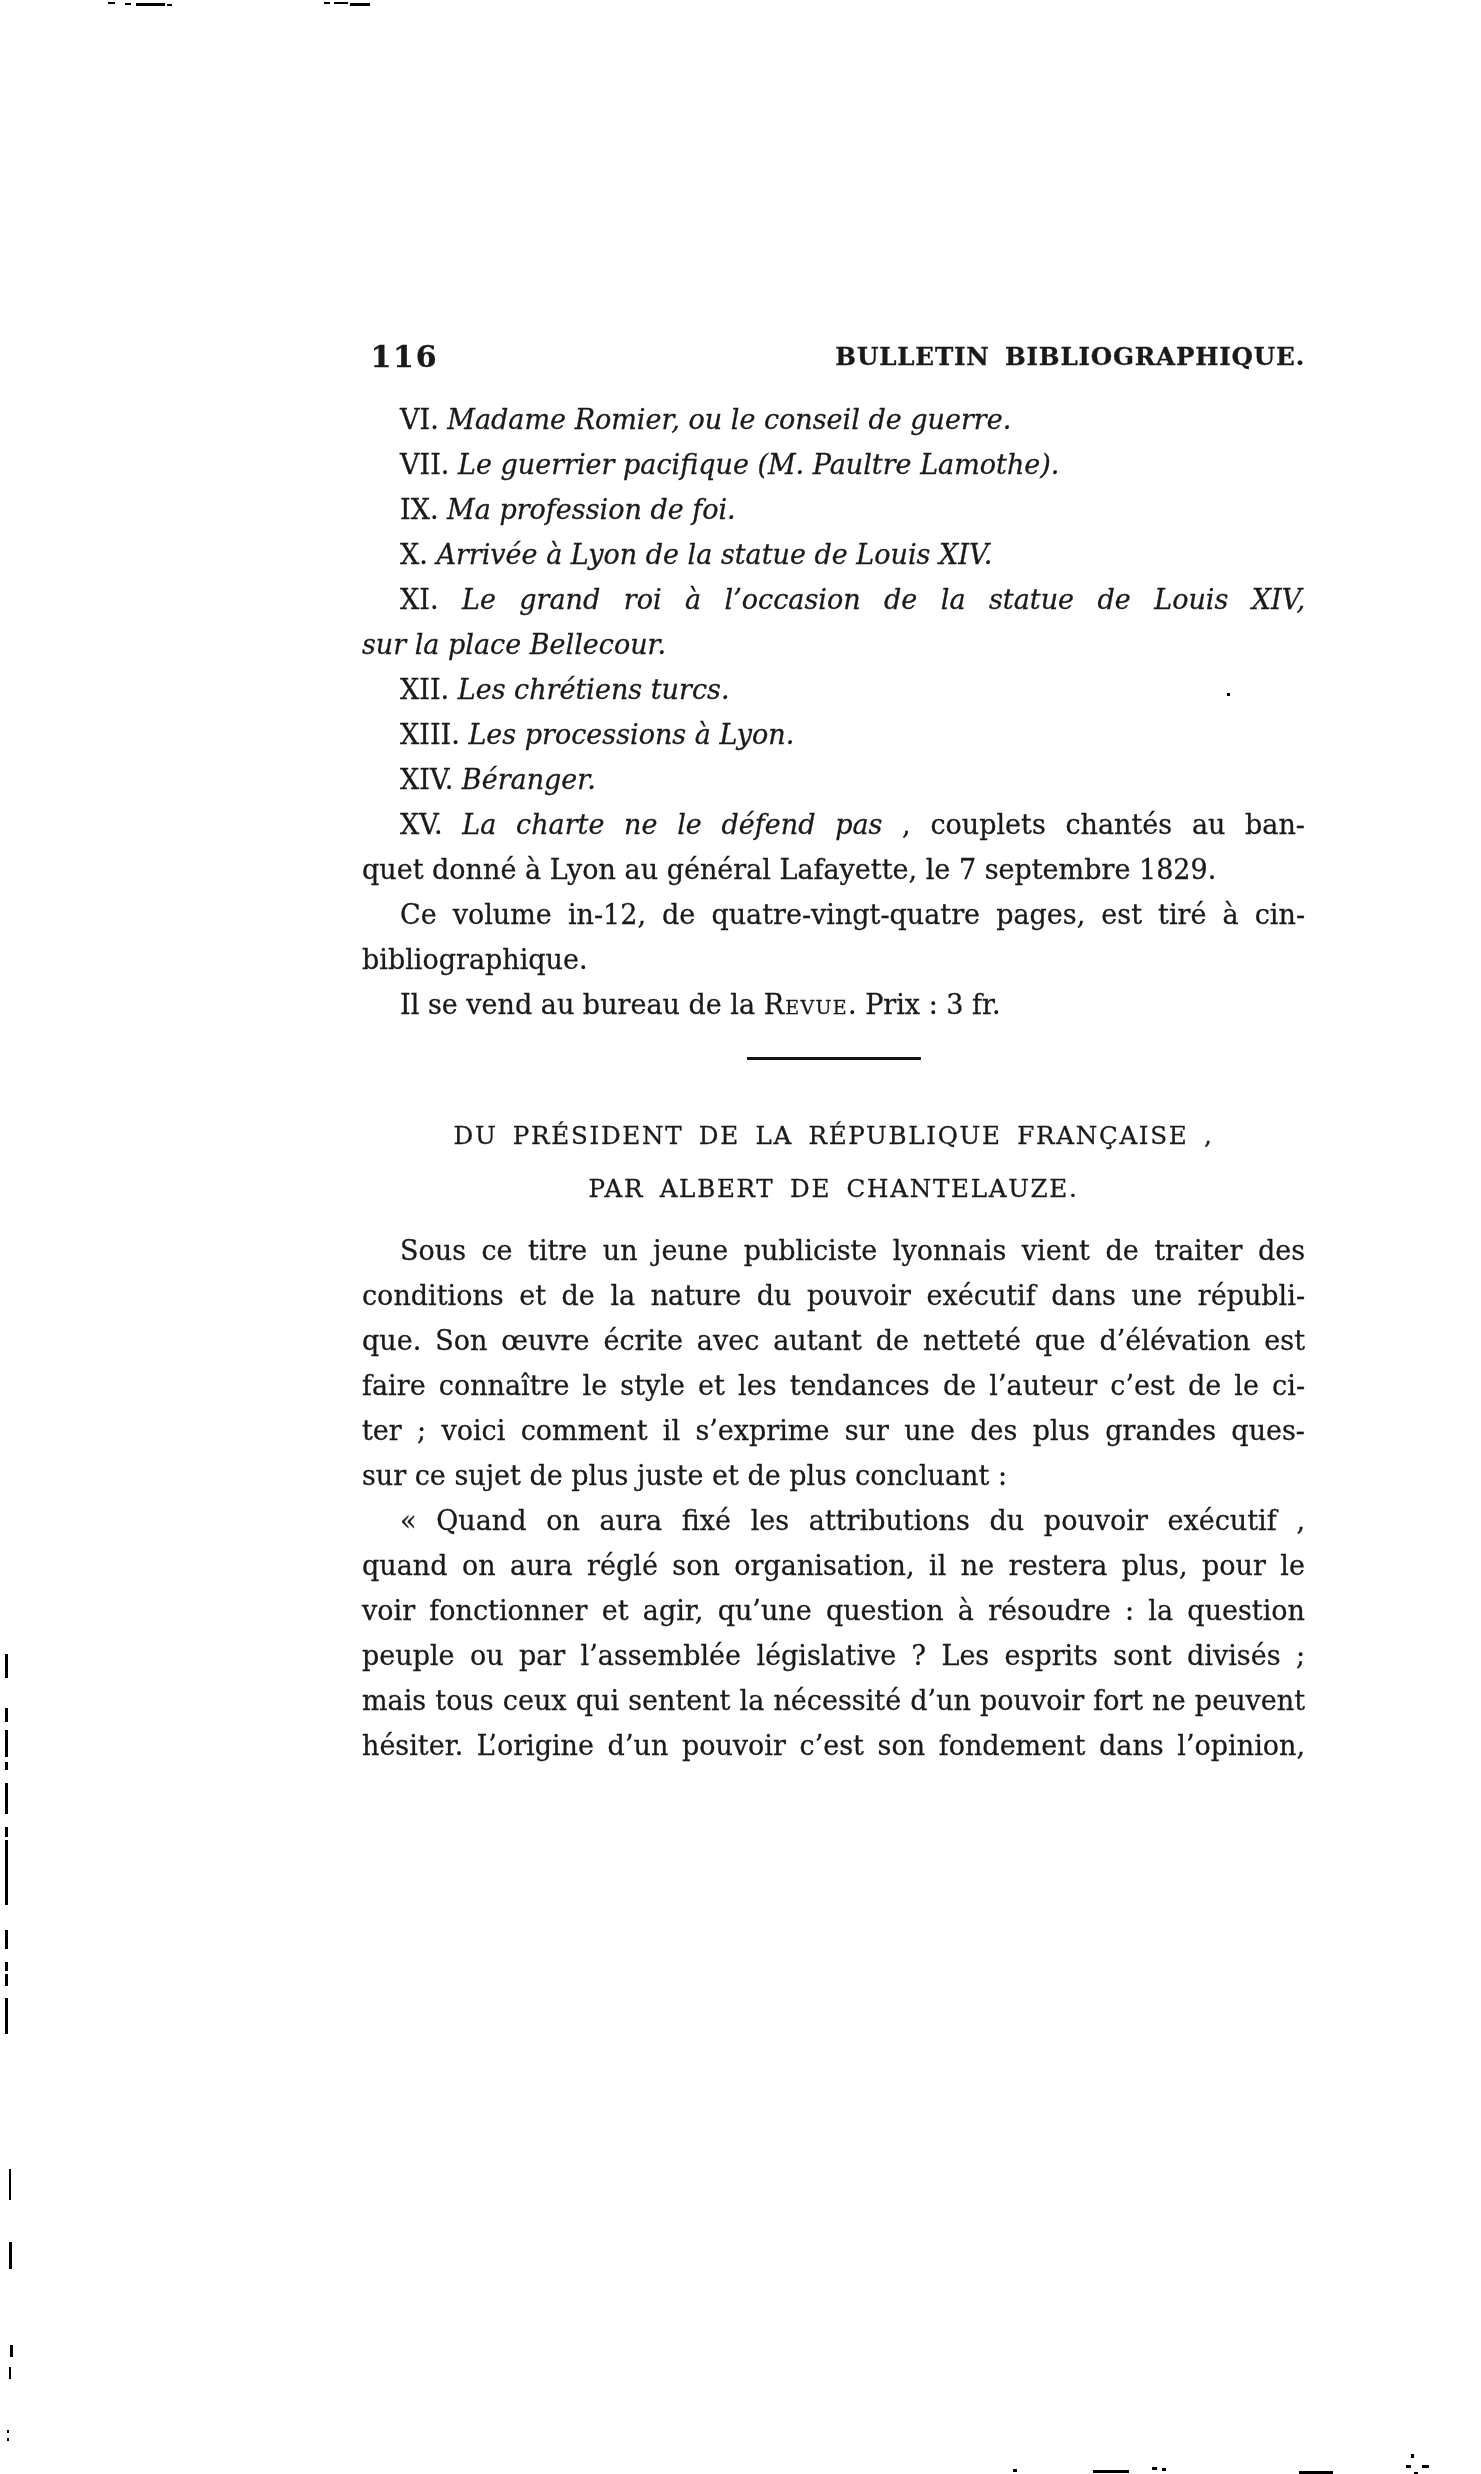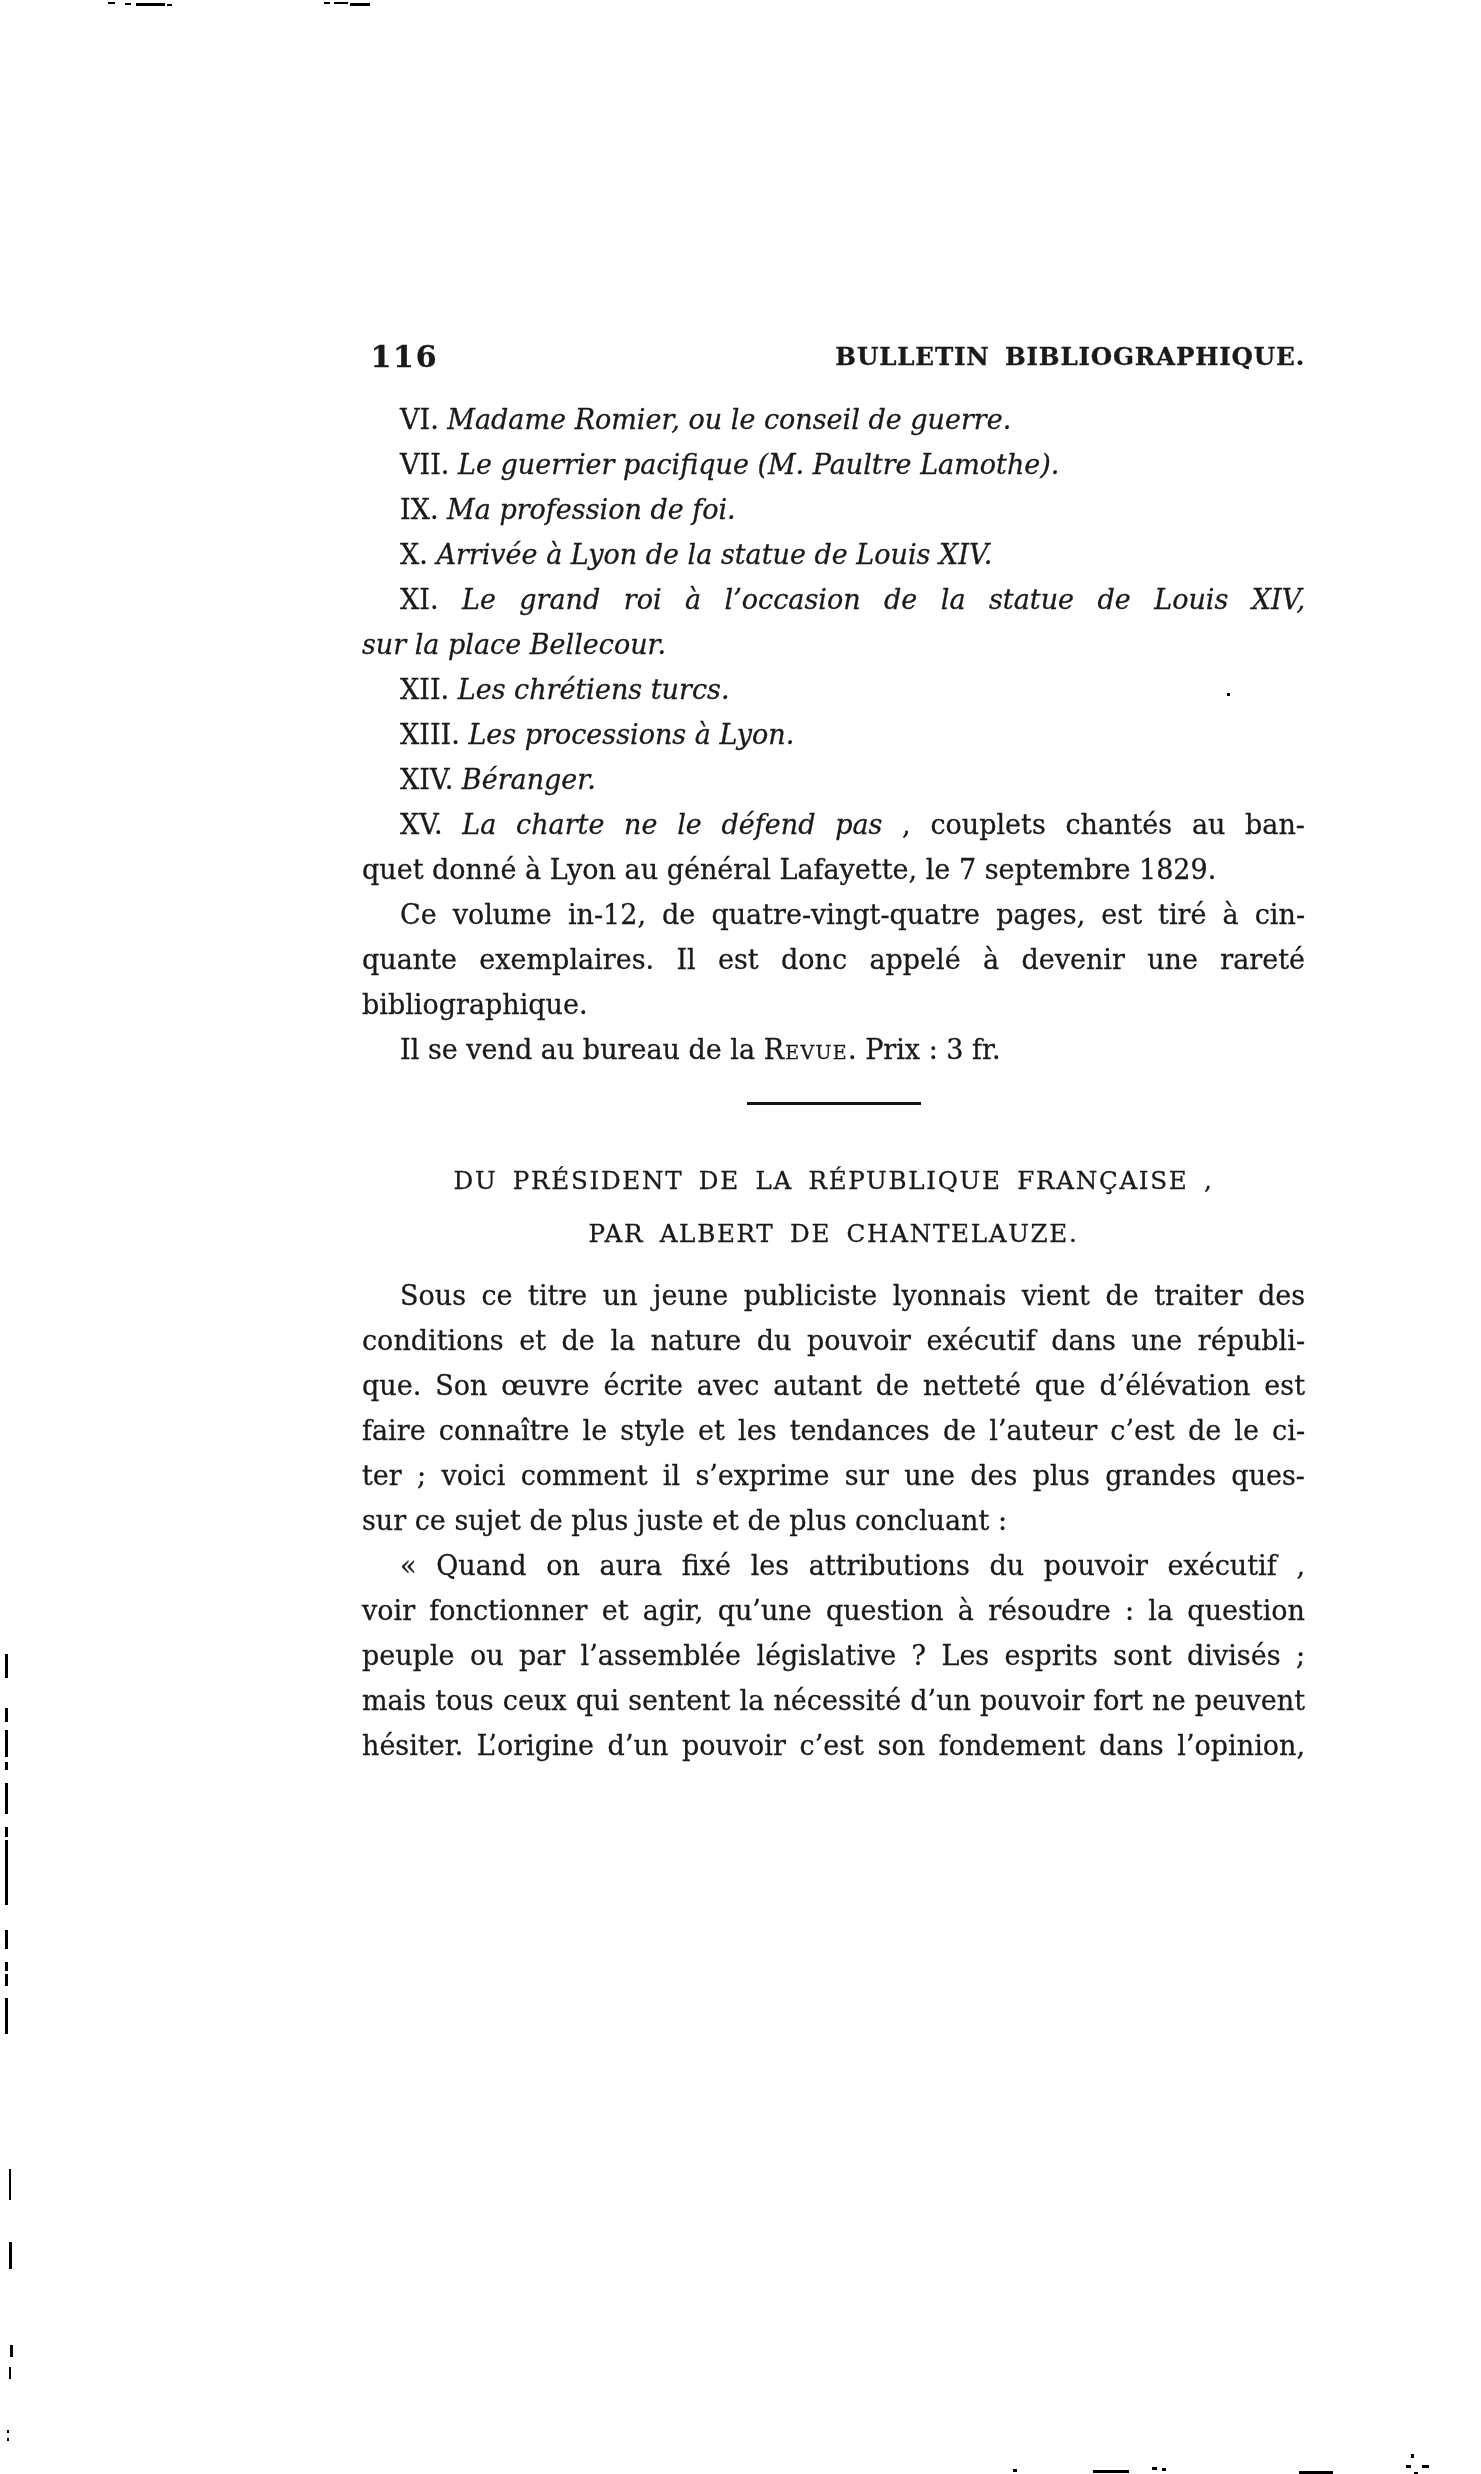--- a/index.html
+++ b/index.html
@@ -127,41 +127,41 @@
       </div>
       <div class="block b-list-item">
         <div class="line ind"><span class="s-rm">XIV. </span><span class="s-it">Béranger.</span></div>
       </div>
       <div class="block b-list-item">
         <div class="line just ind"><span class="s-rm">XV. </span><span class="s-it">La charte ne le défend pas</span><span class="s-rm"> , couplets chantés au ban-</span></div>
         <div class="line"><span class="s-rm">quet donné à Lyon au général Lafayette, le 7 septembre 1829.</span></div>
       </div>
       <div class="block b-paragraph">
         <div class="line just ind"><span class="s-rm">Ce volume in-12, de quatre-vingt-quatre pages, est tiré à cin-</span></div>
-        <div class="line just"><span class="s-rm">quante exemplaires. Il est donc appelé à devenir une rareté</span></div>
         <div class="line"><span class="s-rm">bibliographique.</span></div>
       </div>
       <div class="block b-paragraph">
         <div class="line ind"><span class="s-rm">Il se vend au bureau de la </span><span class="s-sc">Revue</span><span class="s-rm">. Prix : 3 fr.</span></div>
       </div>
       <div class="block b-rule"></div>
       <div class="block b-heading">
         <div class="line"><span class="s-rm">DU PRÉSIDENT DE LA RÉPUBLIQUE FRANÇAISE ,</span></div>
         <div class="line"><span class="s-rm">PAR ALBERT DE CHANTELAUZE.</span></div>
       </div>
       <div class="block b-paragraph">
         <div class="line just ind"><span class="s-rm">Sous ce titre un jeune publiciste lyonnais vient de traiter des</span></div>
         <div class="line just"><span class="s-rm">conditions et de la nature du pouvoir exécutif dans une républi-</span></div>
         <div class="line just"><span class="s-rm">que. Son œuvre écrite avec autant de netteté que d’élévation est</span></div>
         <div class="line just"><span class="s-rm">faire connaître le style et les tendances de l’auteur c’est de le ci-</span></div>
         <div class="line just"><span class="s-rm">ter ; voici comment il s’exprime sur une des plus grandes ques-</span></div>
         <div class="line"><span class="s-rm">sur ce sujet de plus juste et de plus concluant :</span></div>
       </div>
       <div class="block b-paragraph">
         <div class="line just ind"><span class="s-rm">« Quand on aura fixé les attributions du pouvoir exécutif ,</span></div>
+        <div class="line just"><span class="s-rm">quand on aura réglé son organisation, il ne restera plus, pour le</span></div>
         <div class="line just"><span class="s-rm">voir fonctionner et agir, qu’une question à résoudre : la question</span></div>
         <div class="line just"><span class="s-rm">peuple ou par l’assemblée législative ? Les esprits sont divisés ;</span></div>
         <div class="line just"><span class="s-rm">mais tous ceux qui sentent la nécessité d’un pouvoir fort ne peuvent</span></div>
         <div class="line just"><span class="s-rm">hésiter. L’origine d’un pouvoir c’est son fondement dans l’opinion,</span></div>
       </div>
     </div>
 </div>
 
 
 </body></html>

